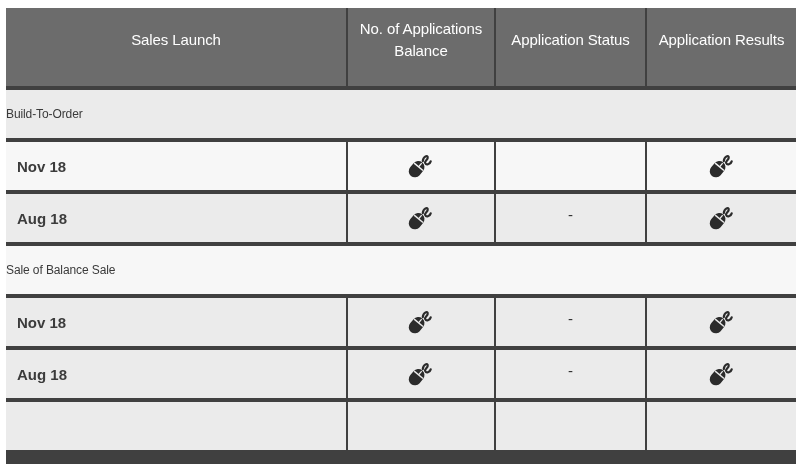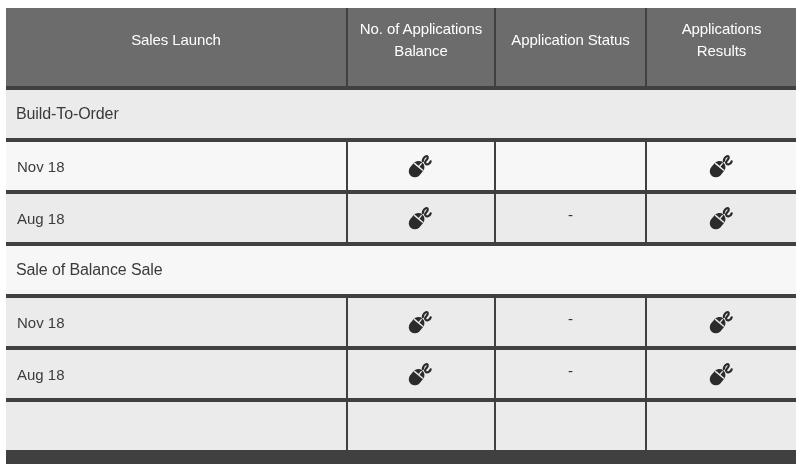--- a/index.html
+++ b/index.html
@@ -36,47 +36,48 @@
   .cell {
     display: flex;
     align-items: center;
     justify-content: center;
     font-size: 15px;
     color: #3c3c3c;
   }
   .cell.label {
     justify-content: flex-start;
     padding-left: 11px;
+    font-weight: bold;
   }
   .section {
     grid-column: 1 / -1;
     display: flex;
     align-items: center;
-    padding-left: 10px;
-    font-size: 16px;
+    padding-left: 0;
+    font-size: 12px;
     color: #3a3a3a;
     letter-spacing: -0.1px;
   }
   .dark  { background: #ebebeb; }
   .light { background: #f7f7f7; }
   .pcell { background: #ebebeb; }
   .dash { font-size: 15px; color: #333333; padding-bottom: 8px; }
   .mouse-icon { display: block; }
   .icon-cell { cursor: pointer; }
 </style>
 </head>
 <body>
 
 <div class="table-wrap">
   <div class="grid">
 
     <div class="hcell">Sales Launch</div>
     <div class="hcell">No. of Applications Balance</div>
     <div class="hcell">Application Status</div>
-    <div class="hcell">Applications Results</div>
+    <div class="hcell">Application Results</div>
 
     <div class="section dark">Build-To-Order</div>
 
     <div class="cell label light">Nov 18</div>
     <div class="cell light icon-cell">
       <svg class="mouse-icon" width="30" height="27" viewBox="0 0 34 30">
         <g transform="rotate(40 12 18)">
           <rect x="5" y="8" width="14" height="20" rx="7" fill="#2b2b2b"></rect>
           <line x1="5.5" y1="14.5" x2="18.5" y2="14.5" stroke="#f7f7f7" stroke-width="1.6"></line>
           <line x1="12" y1="9" x2="12" y2="14.5" stroke="#f7f7f7" stroke-width="1.4"></line>

